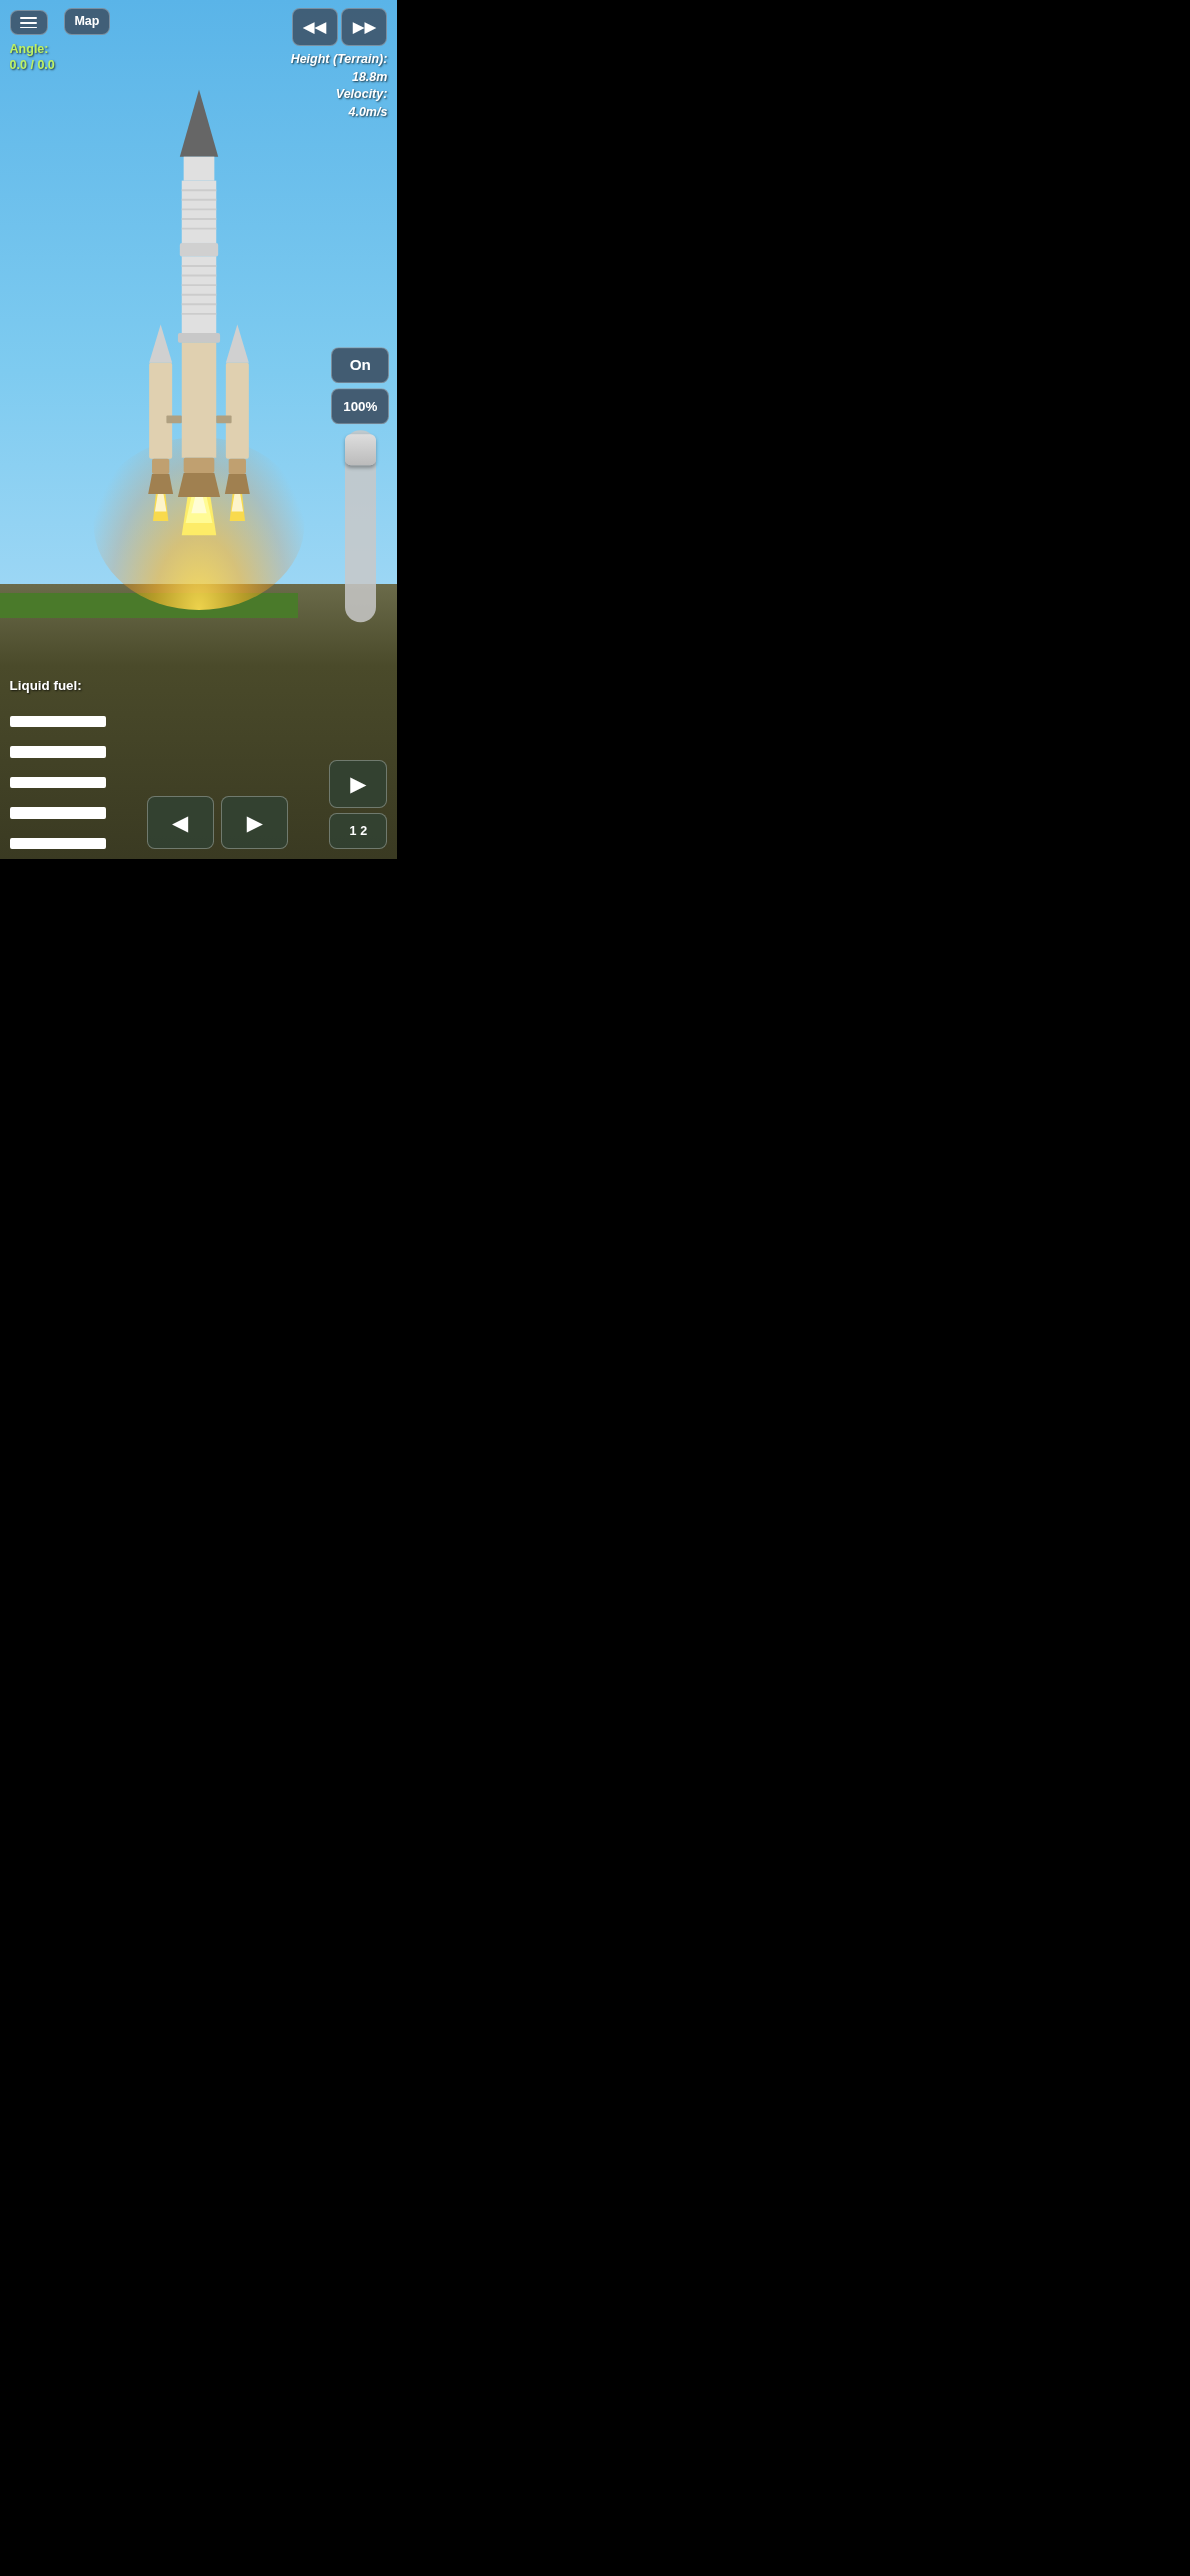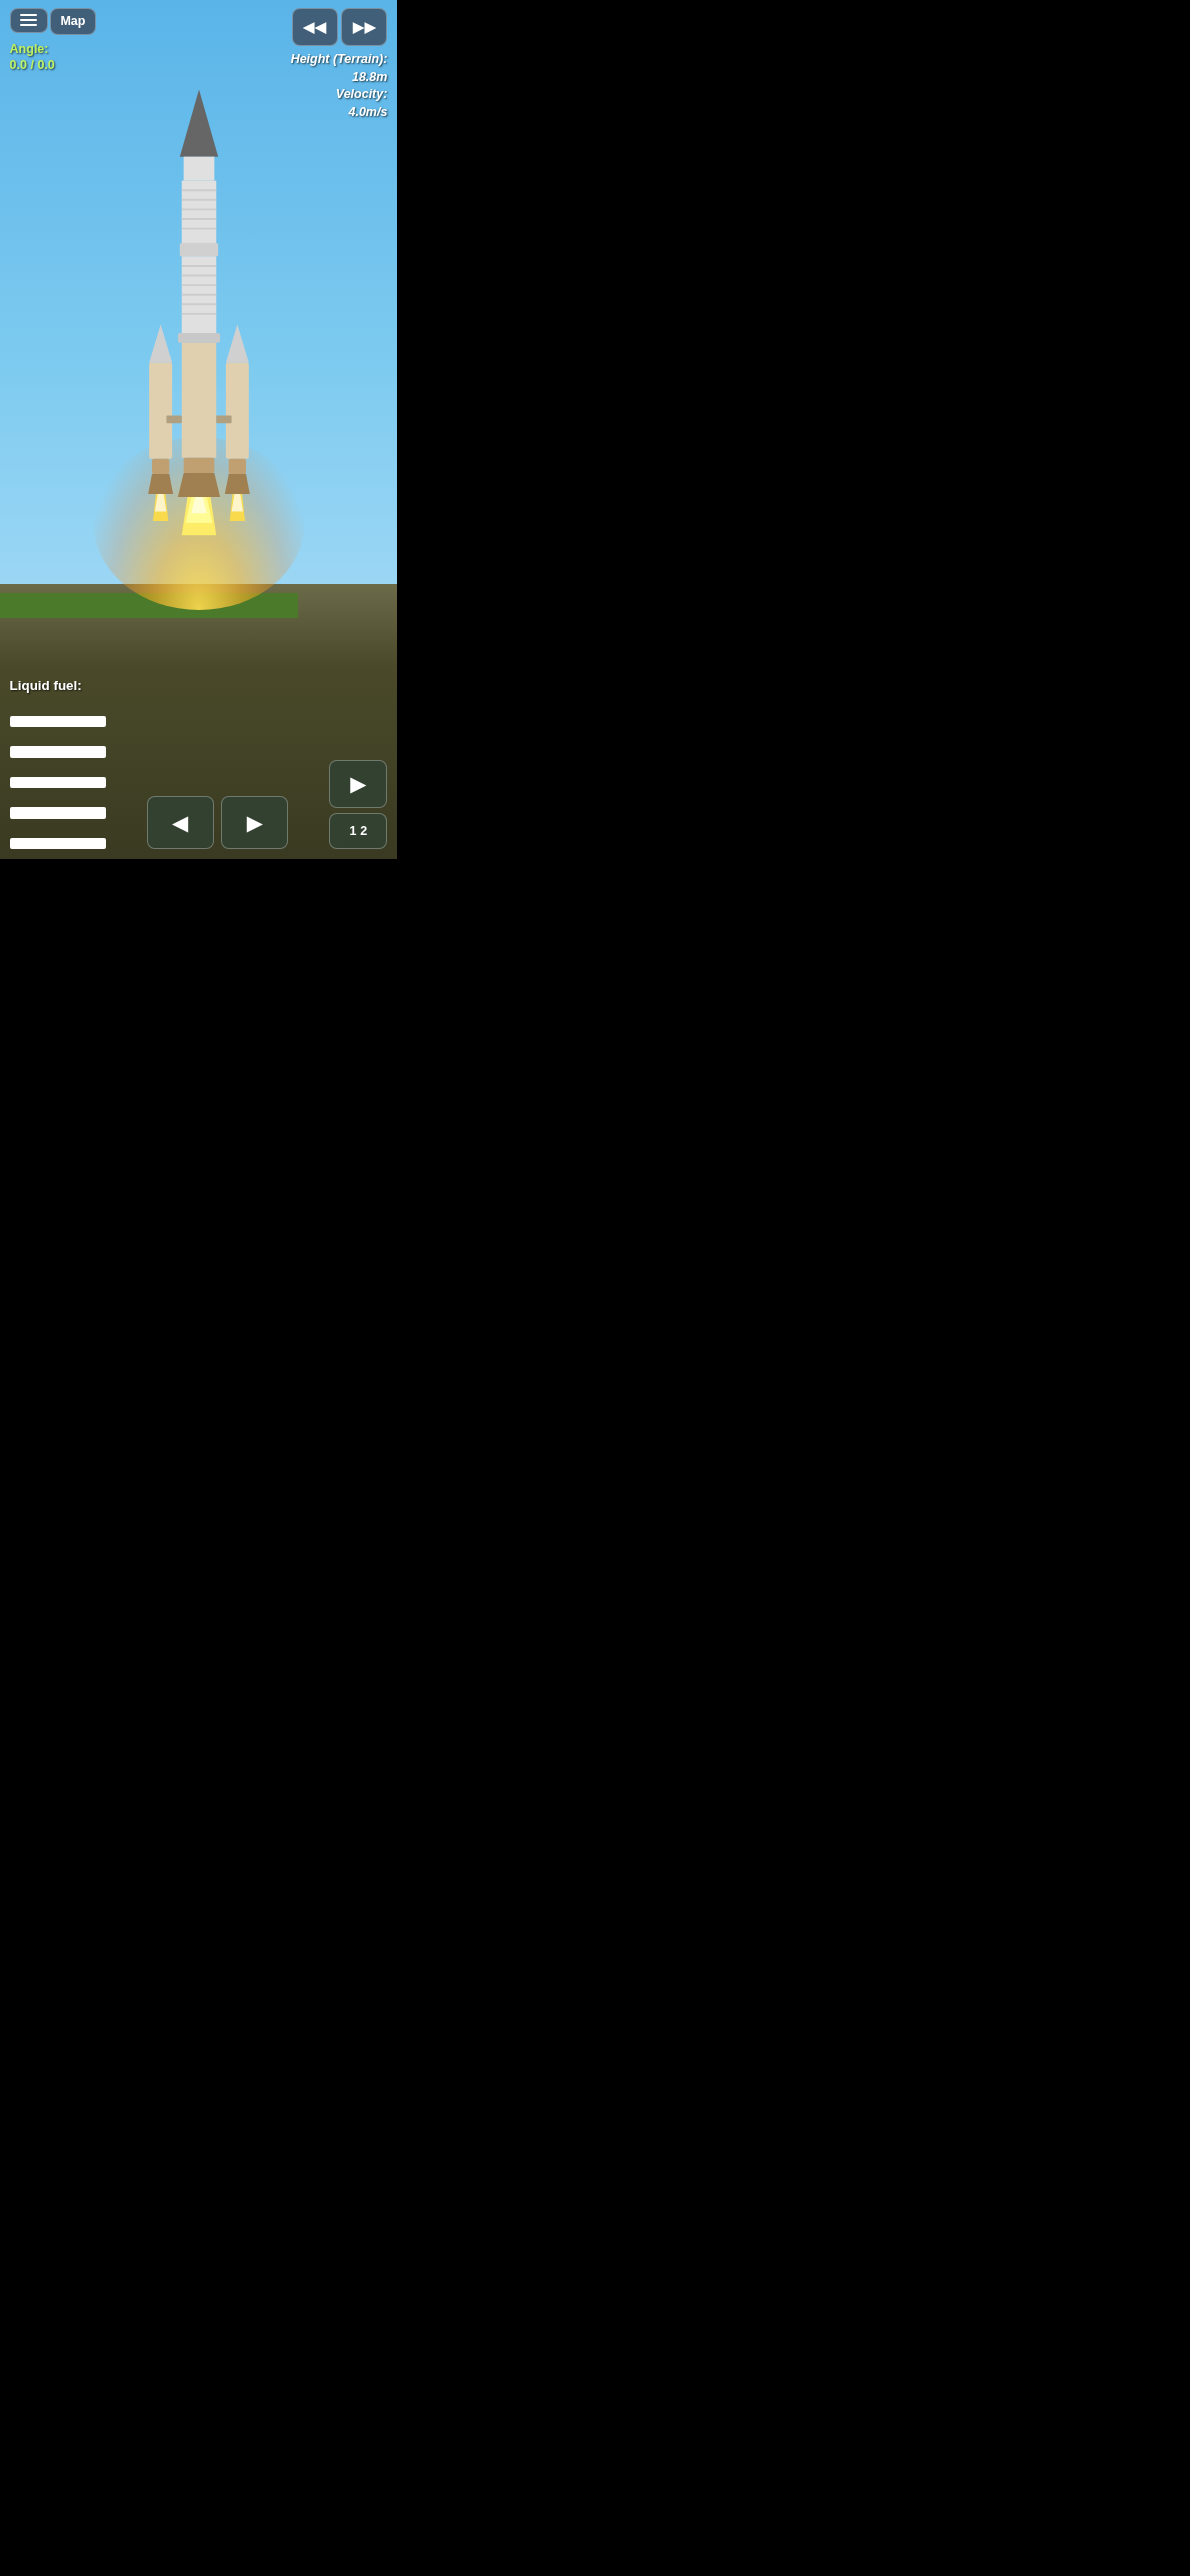--- a/index.html
+++ b/index.html
@@ -77,22 +77,22 @@
     }
 
     #top-left {
       display: flex;
       flex-direction: column;
       gap: 5.8px;
     }
 
     #menu-row {
       display: flex;
-      gap: 2px;
-      align-items: flex-start;
+      gap: 16px;
+      align-items: flex-end;
     }
 
     .btn-dark {
       background: rgba(60, 80, 100, 0.85);
       border: 1px solid rgba(255,255,255,0.3);
       border-radius: 7.7px;
       color: white;
       padding: 5.8px 9.6px;
       cursor: pointer;
       font-size: 12.5px;
@@ -413,20 +413,27 @@
       </div>
       <div id="telemetry">
         <span>Height (Terrain):</span><br>
         <span>18.8m</span><br>
         <span>Velocity:</span><br>
         <span>4.0m/s</span>
       </div>
     </div>
   </div>
 
+  <div id="right-controls">
+    <button class="on-btn">On</button>
+    <button class="pct-btn">100%</button>
+    <div id="throttle-slider-container">
+      <div id="throttle-handle"></div>
+    </div>
+  </div>
 
   <div id="bottom-ui">
     <div id="fuel-display">
       <div id="fuel-label">Liquid fuel:</div>
       <div class="fuel-bar"></div>
       <div class="fuel-bar"></div>
       <div class="fuel-bar"></div>
       <div class="fuel-bar"></div>
       <div class="fuel-bar"></div>
     </div>

